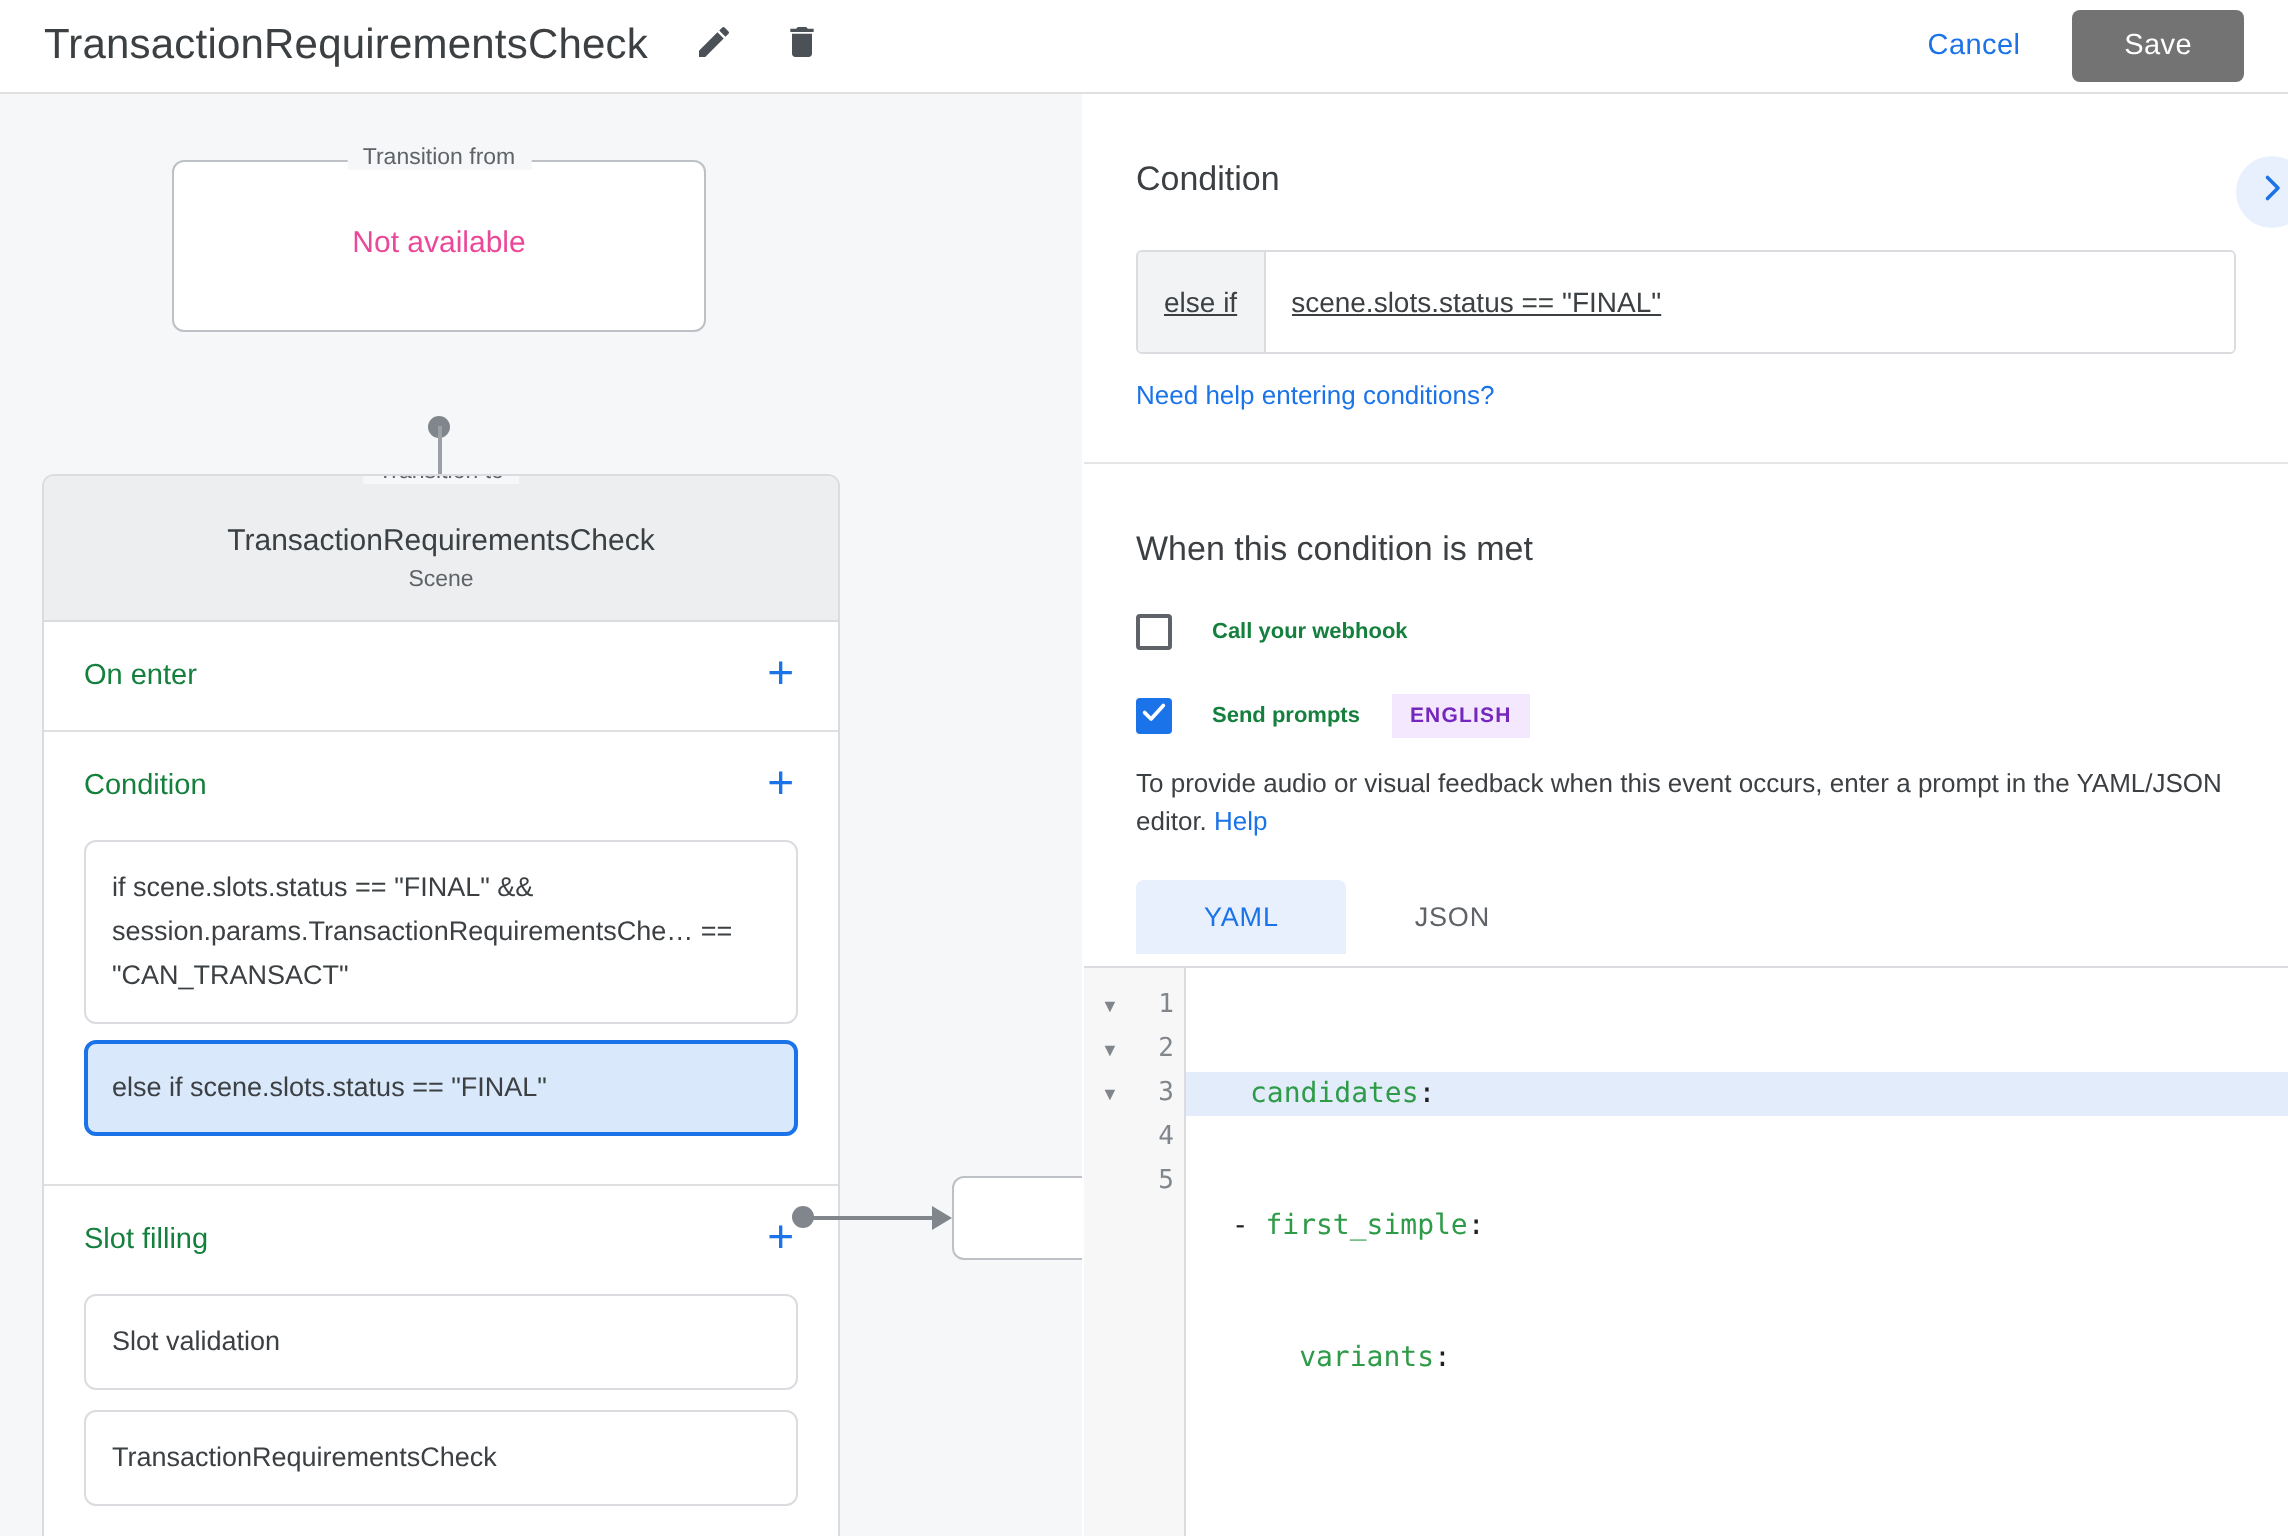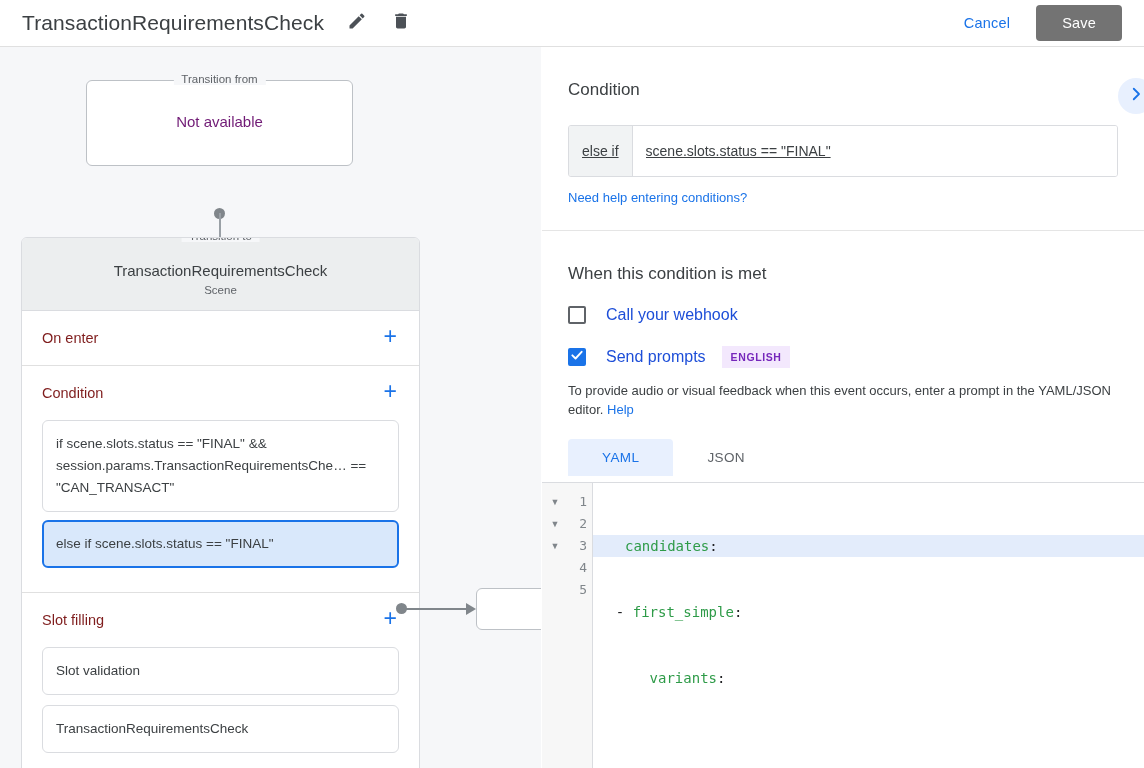--- a/index.html
+++ b/index.html
@@ -85,21 +85,21 @@
     padding: 0 8px;
     font-size: 11.5px;
     color: #5f6368;
     white-space: nowrap;
   }
   .node-from .body {
     position: absolute;
     top: 32px; left: 0; width: 100%;
     text-align: center;
     font-size: 15px;
-    color: #701a75;
+    color: #ec4899;
   }
 
   
   .arrow-dot {
     position: absolute;
     left: 214px; top: 161px;
     width: 11px; height: 11px;
     border-radius: 50%;
     background: #80868b;
   }
@@ -145,21 +145,21 @@
   }
   .scene-title { font-size: 15px; color: #3c4043; }
   .scene-sub { font-size: 11.5px; color: #5f6368; margin-top: 5px; }
 
   .sect { border-bottom: 1px solid #e0e0e0; padding: 0 20px 0; }
   .sect:last-child { border-bottom: none; }
   .sect-head {
     display: flex; align-items: center; justify-content: space-between;
     height: 54px;
   }
-  .sect-title { font-size: 14.5px; color: #7f1d1d; }
+  .sect-title { font-size: 14.5px; color: #15803d; }
   .plus {
     color: #1a73e8; font-size: 23px; line-height: 1;
     cursor: pointer; font-weight: 300;
     padding: 0 2px 3px;
   }
   .chip {
     border: 1px solid #dadce0;
     border-radius: 6px;
     background: #ffffff;
     padding: 12px 13px;
@@ -286,23 +286,23 @@
     cursor: pointer;
     flex: 0 0 auto;
   }
   .cbox.checked {
     background: #1a73e8;
     border-color: #1a73e8;
     display: flex; align-items: center; justify-content: center;
   }
   .cb-label {
     margin-left: 20px;
-    font-size: 16px;
-    color: #1d4ed8;
-    font-weight: 400;
+    font-size: 11px;
+    color: #15803d;
+    font-weight: 700;
   }
   .lang-badge {
     margin-left: 16px;
     background: #f3e8fd;
     color: #7627bb;
     font-size: 10.5px;
     font-weight: 700;
     letter-spacing: .6px;
     padding: 5px 9px;
     border-radius: 0;

